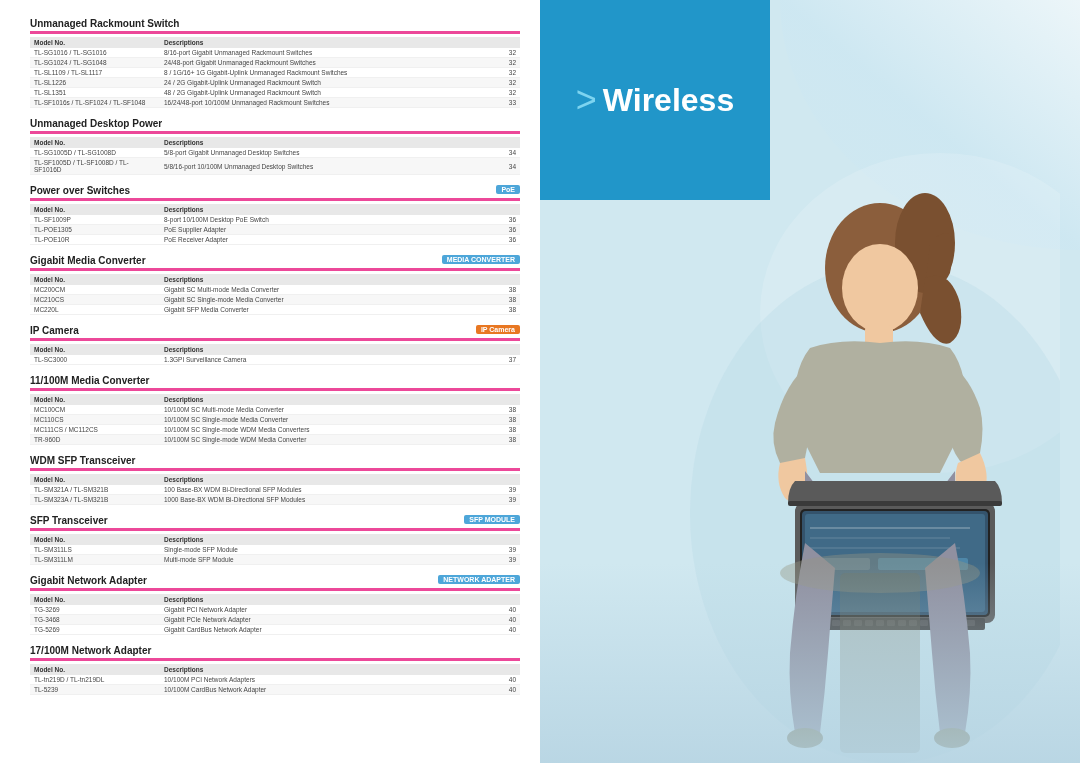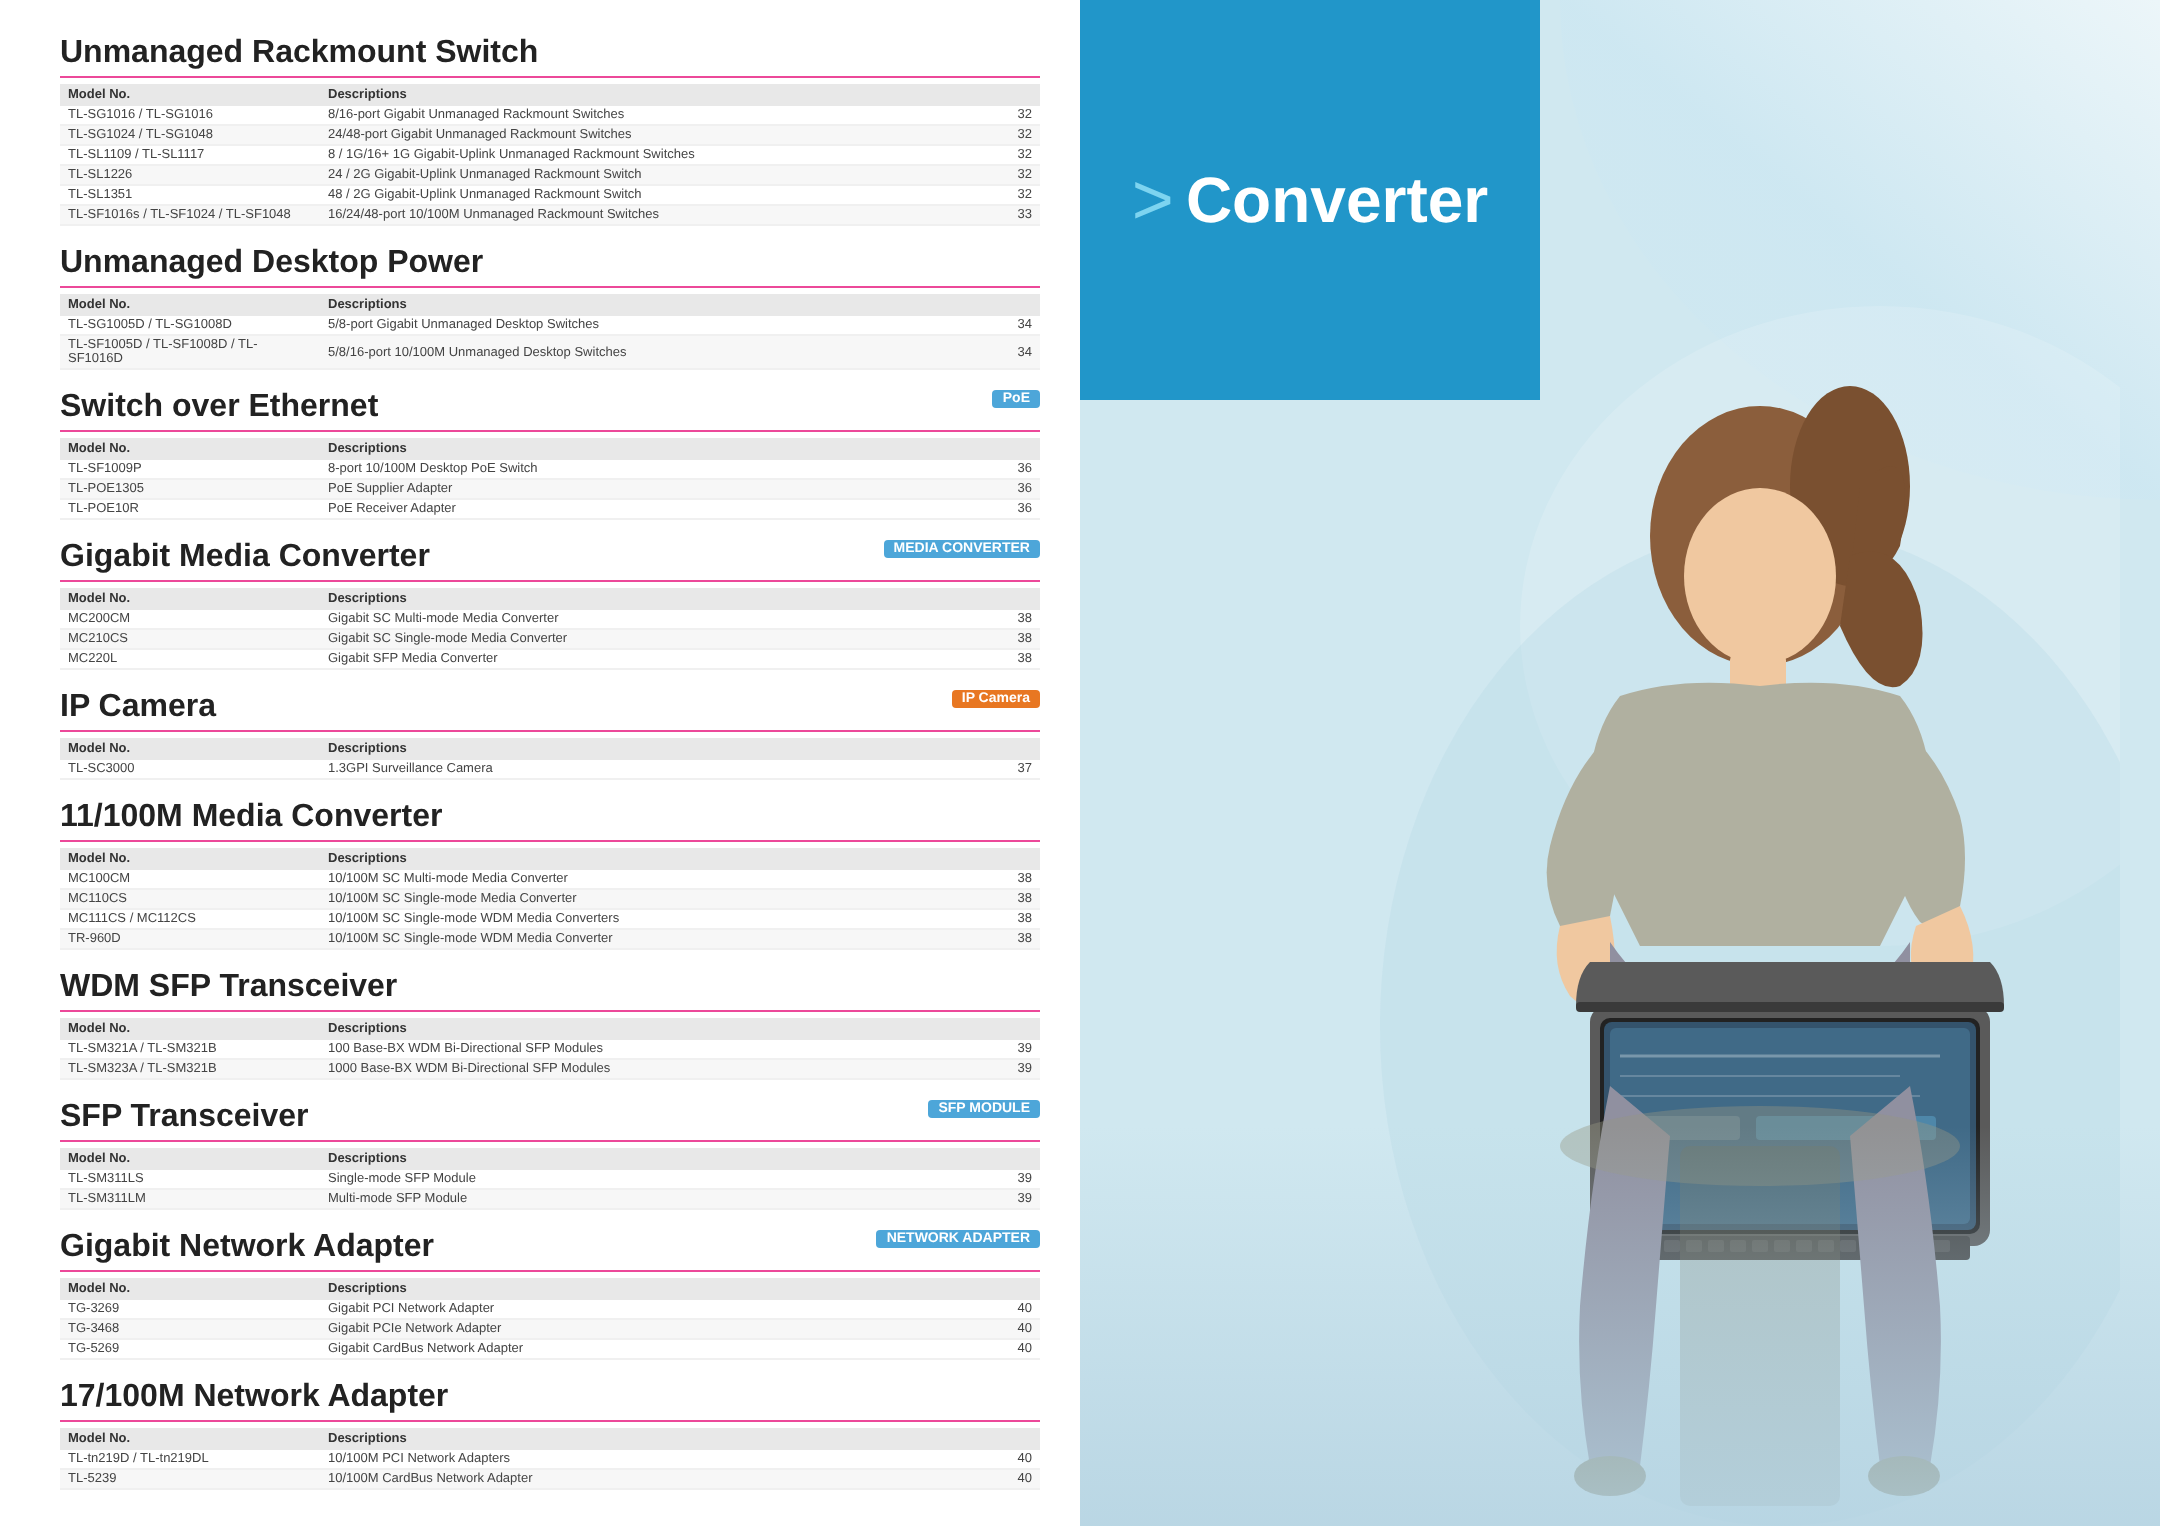--- a/index.html
+++ b/index.html
@@ -21,25 +21,25 @@
       font-size: 7px;
       color: #333;
       background: #fff;
     }
 
     .section {
       margin-bottom: 10px;
     }
 
     .section-title {
-      font-size: 16px;
+      font-size: 10px;
       font-weight: bold;
       color: #222;
       margin-bottom: 3px;
-      border-bottom: 1px solid #ec4899;
+      border-bottom: 3px solid #ec4899;
       padding-bottom: 2px;
     }
 
     .badge {
       display: inline-block;
       float: right;
       color: #fff;
       font-size: 7px;
       font-weight: bold;
       padding: 1px 5px;
@@ -229,21 +229,21 @@
             <td class="col-desc">5/8/16-port 10/100M Unmanaged Desktop Switches</td>
             <td class="col-page">34</td>
           </tr>
         </tbody>
       </table>
     </div>
     <div class="section section-with-badge">
       <div class="badge-row">
         <span class="badge badge-poe">PoE</span>
       </div>
-      <div class="section-title">Switch over Ethernet</div>
+      <div class="section-title">Power over Switches</div>
       <table class="section-table">
         <thead>
           <tr>
             <th class="col-model">Model No.</th>
             <th class="col-desc">Descriptions</th>
             <th class="col-page"></th>
           </tr>
         </thead>
         <tbody>
           <tr>
@@ -460,21 +460,21 @@
       </table>
     </div>
   </div>
 
 <div class="right-panel">
   <div class="right-top-light"></div>
 
   <div class="wireless-box">
     <div class="wireless-label">
       <span class="wireless-chevron">&gt;</span>
-      <span>Converter</span>
+      <span>Wireless</span>
     </div>
   </div>
 
   <div class="person-svg-container">
     <svg viewBox="0 0 420 650" width="420" height="650" xmlns="http://www.w3.org/2000/svg">
 
       <ellipse cx="300" cy="200" rx="180" ry="160" fill="rgba(255,255,255,0.15)"></ellipse>
       <ellipse cx="250" cy="400" rx="200" ry="250" fill="rgba(180,215,230,0.3)"></ellipse>
 
       <ellipse cx="240" cy="155" rx="55" ry="65" fill="#8B5E3C"></ellipse>

